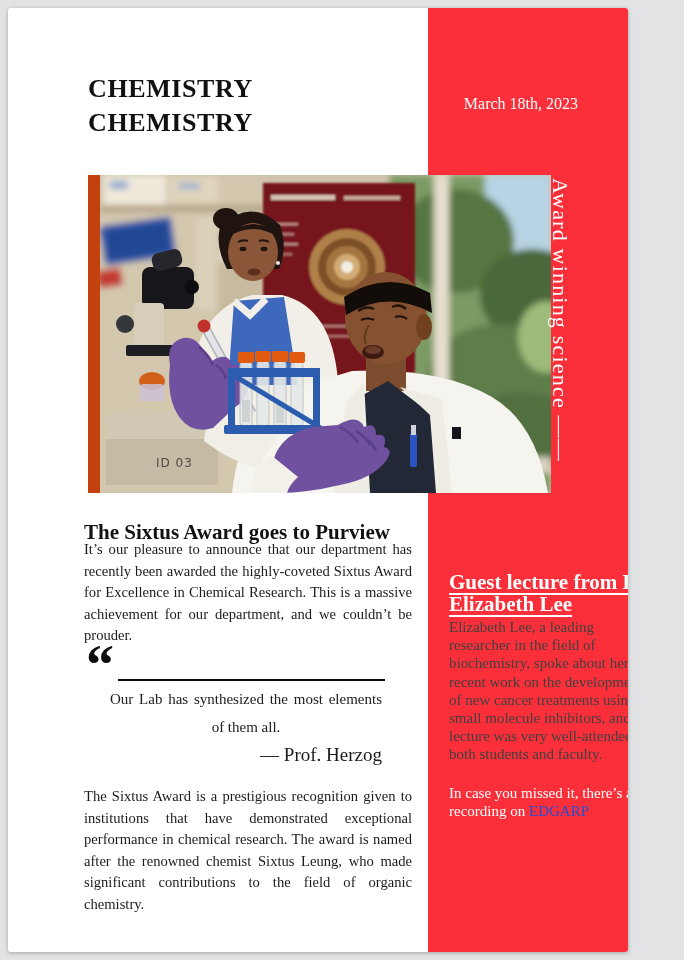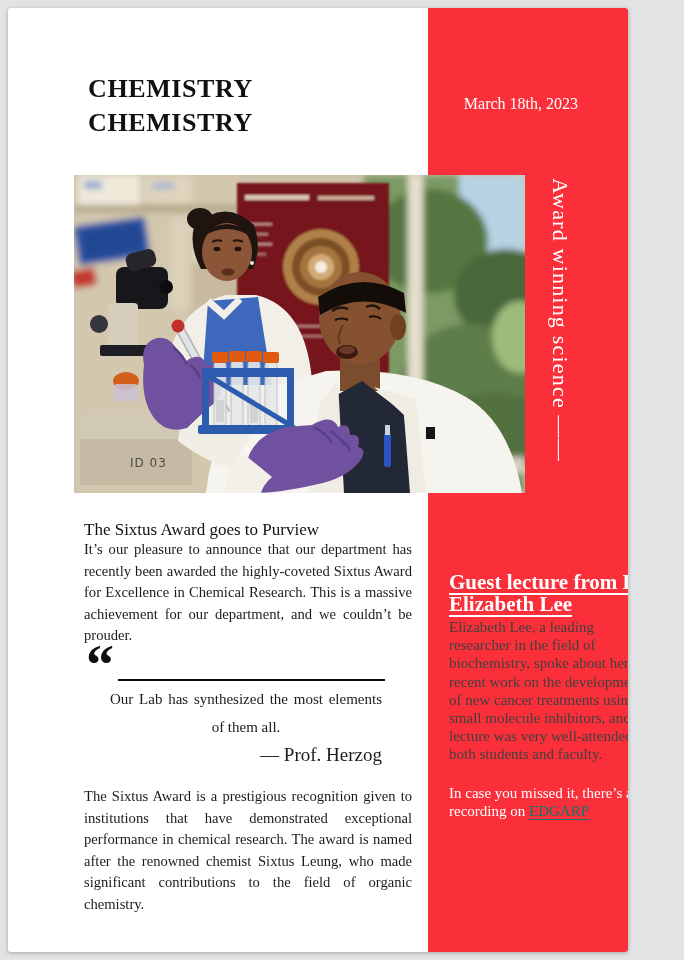--- a/index.html
+++ b/index.html
@@ -30,32 +30,32 @@
     font-size: 26px; font-weight: bold;
     line-height: 34px; letter-spacing: 0.6px;
     color: #111;
   }
   .dateline {
     right: 50px; top: 84px;
     color: #fff; font-size: 16px; line-height: 23px;
     text-align: left;
   }
   .photo-frame {
-    left: 66px; top: 167px; width: 451px; height: 318px;
-    background: #d946ef; overflow: hidden;
+    left: 80px; top: 167px; width: 451px; height: 318px;
+    background: #c2410c; overflow: hidden; padding-left: 12px;
   }
   .v-banner {
     left: 533px; top: 170px; height: 324px; width: 32px;
     writing-mode: vertical-rl;
     color: #fff; font-size: 22px; letter-spacing: 1.2px;
     white-space: nowrap;
   }
   .headline {
     left: 76px; top: 512px; width: 330px;
-    font-size: 17px; font-weight: normal; color: #111;
+    font-size: 21px; font-weight: bold; color: #111;
   }
   .body-par {
     width: 328px; font-size: 14.6px; line-height: 21.5px;
     text-align: justify; hyphens: auto; margin: 0;
   }
   .par-1 { left: 76px; top: 531px; }
   .par-2 { left: 76px; top: 778px; }
   .quote-mark {
     left: 78px; top: 629px;
     font-size: 56px; font-weight: bold; line-height: 56px; color: #0d0d0d;
@@ -82,21 +82,21 @@
   }
   .sb-par {
     left: 441px; top: 610px; width: 204px;
     color: #404040; font-size: 15px; line-height: 18.2px; margin: 0;
   }
   .sb-followup {
     left: 441px; top: 776px; width: 204px;
     color: #fff; font-size: 15px; line-height: 18.2px; margin: 0;
   }
   .sb-link {
-    color: #0f766e; text-decoration: underline;
+    color: #1d4ed8; 
     text-underline-offset: 2.5px; cursor: pointer;
   }
 </style>
 </head>
 <body>
 
 <div class="page">
 
   <div class="abs red-panel"></div>
 

